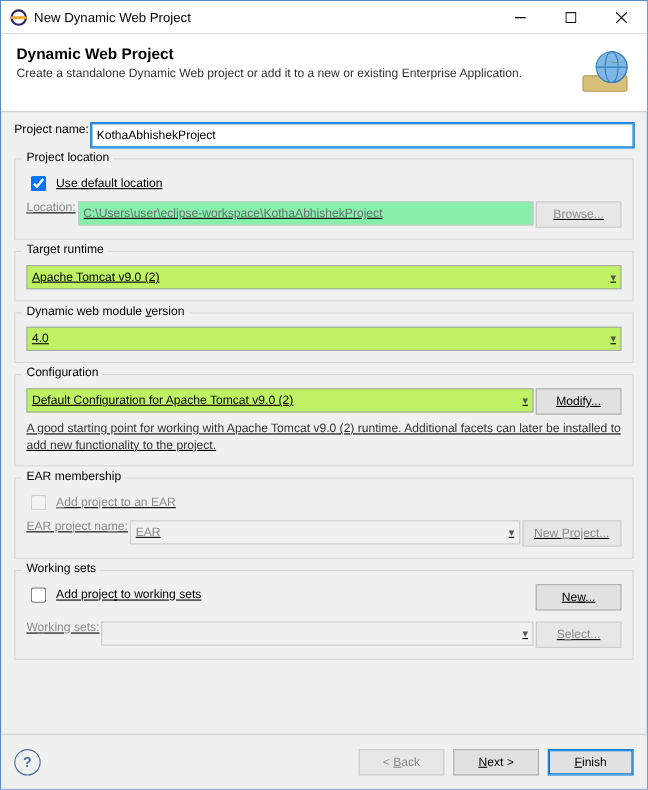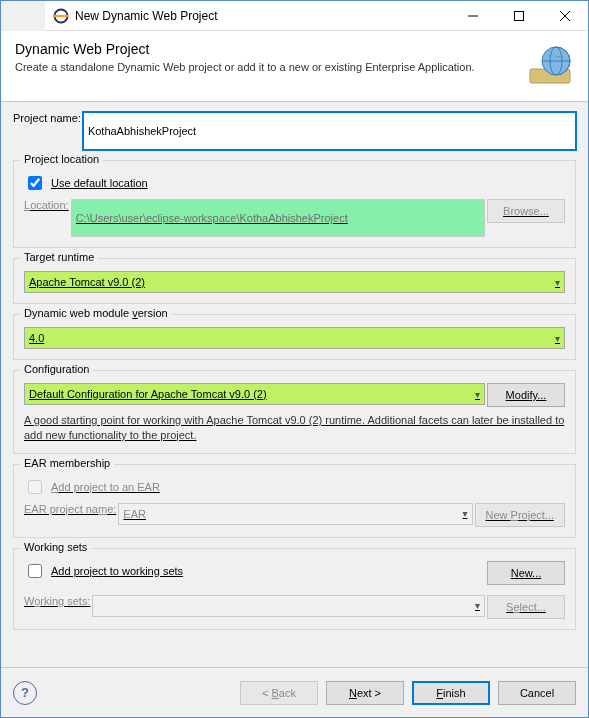--- a/index.html
+++ b/index.html
@@ -1,33 +1,33 @@
 <!DOCTYPE html>
 <html><head>
 <meta charset="utf-8">
 <style>
   * { box-sizing: border-box; font-family: "Segoe UI", Tahoma, sans-serif; }
   body { margin: 0; background: #fff; }
   .window { width: 589px; height: 718px; border: 1px solid #5a8ac6; display: flex; flex-direction: column; background: #f0f0f0; }
-  .titlebar { height: 30px; background: #fff; display: flex; align-items: center; padding-left: 8px; border-bottom: 1px solid #e0e0e0; margin-left: 44px; }
+  .titlebar { height: 30px; background: #fff; display: flex; align-items: center; padding-left: 8px; border-bottom: 1px solid #e0e0e0; }
   .titlebar .title { flex: 1; font-size: 12px; color: #000; }
   .titlebar .tb-icon { width: 16px; height: 16px; margin-right: 6px; }
   .tb-btn { width: 46px; height: 30px; display: flex; align-items: center; justify-content: center; }
   .tb-btn svg { width: 10px; height: 10px; }
   .header { background: #fff; padding: 10px 14px 12px 14px; display: flex; align-items: flex-start; border-bottom: 1px solid #ccc; }
   .header-text { flex: 1; }
-  .header h1 { margin: 0 0 4px 0; font-size: 14px; font-weight: normal; color: #000; }
+  .header h1 { margin: 0 0 4px 0; font-size: 14px; font-weight: bold; color: #000; }
   .header p { margin: 0; font-size: 11px; color: #333; }
   .header-icon { width: 48px; height: 48px; margin-left: 8px; }
   .body { flex: 1; padding: 10px 12px; font-size: 11px; color: #000; overflow: hidden; }
   .row { display: flex; align-items: flex-start; margin-bottom: 10px; gap: 2px; }
   .row label.lbl { white-space: nowrap; }
   .row label.lbl u { text-decoration: underline; }
   input[type=text], select {
-    font-size: 11px; padding: 2px 4px; border: 1px solid #a7a7a7; background: #fff; height: 38px;
+    font-size: 11px; padding: 2px 4px; border: 1px solid #a7a7a7; background: #fff; height: 22px;
   }
   input[type=text].focused { border: 1px solid #0078d7; box-shadow: 0 0 0 1px #0078d7; }
   input[type=text][disabled], select[disabled] { background: #86efac; color: #6d6d6d; border-color:#c9c9c9;}
   button.btn {
     font-size: 11px; height: 24px; padding: 0 10px; background: #e1e1e1; border: 1px solid #adadad; min-width: 78px;
   }
   button.btn[disabled] { color: #8a8a8a; background:#e7e7e7; border-color:#c9c9c9;}
   button.btn.default { border: 1px solid #0078d7; box-shadow: inset 0 0 0 1px #0078d7; }
   .group { position: relative; border: 1px solid #d6d6d6; padding: 12px 10px 10px 10px; margin-bottom: 10px; text-decoration: underline; }
   .group > .legend { position: absolute; top: -8px; left: 6px; background: #f0f0f0; padding: 0 4px; font-size: 11px; color: #000; }
@@ -179,16 +179,15 @@
     </div>
 
   </div>
 
   <div class="footer">
     <div class="help">?</div>
     <div class="spacer"></div>
     <button class="btn" disabled="">&lt; <u>B</u>ack</button>
     <button class="btn"><u>N</u>ext &gt;</button>
     <button class="btn default"><u>F</u>inish</button>
-    <button class="btn">Cancel</button>
   </div>
 
 </div>
 
 </body></html>

